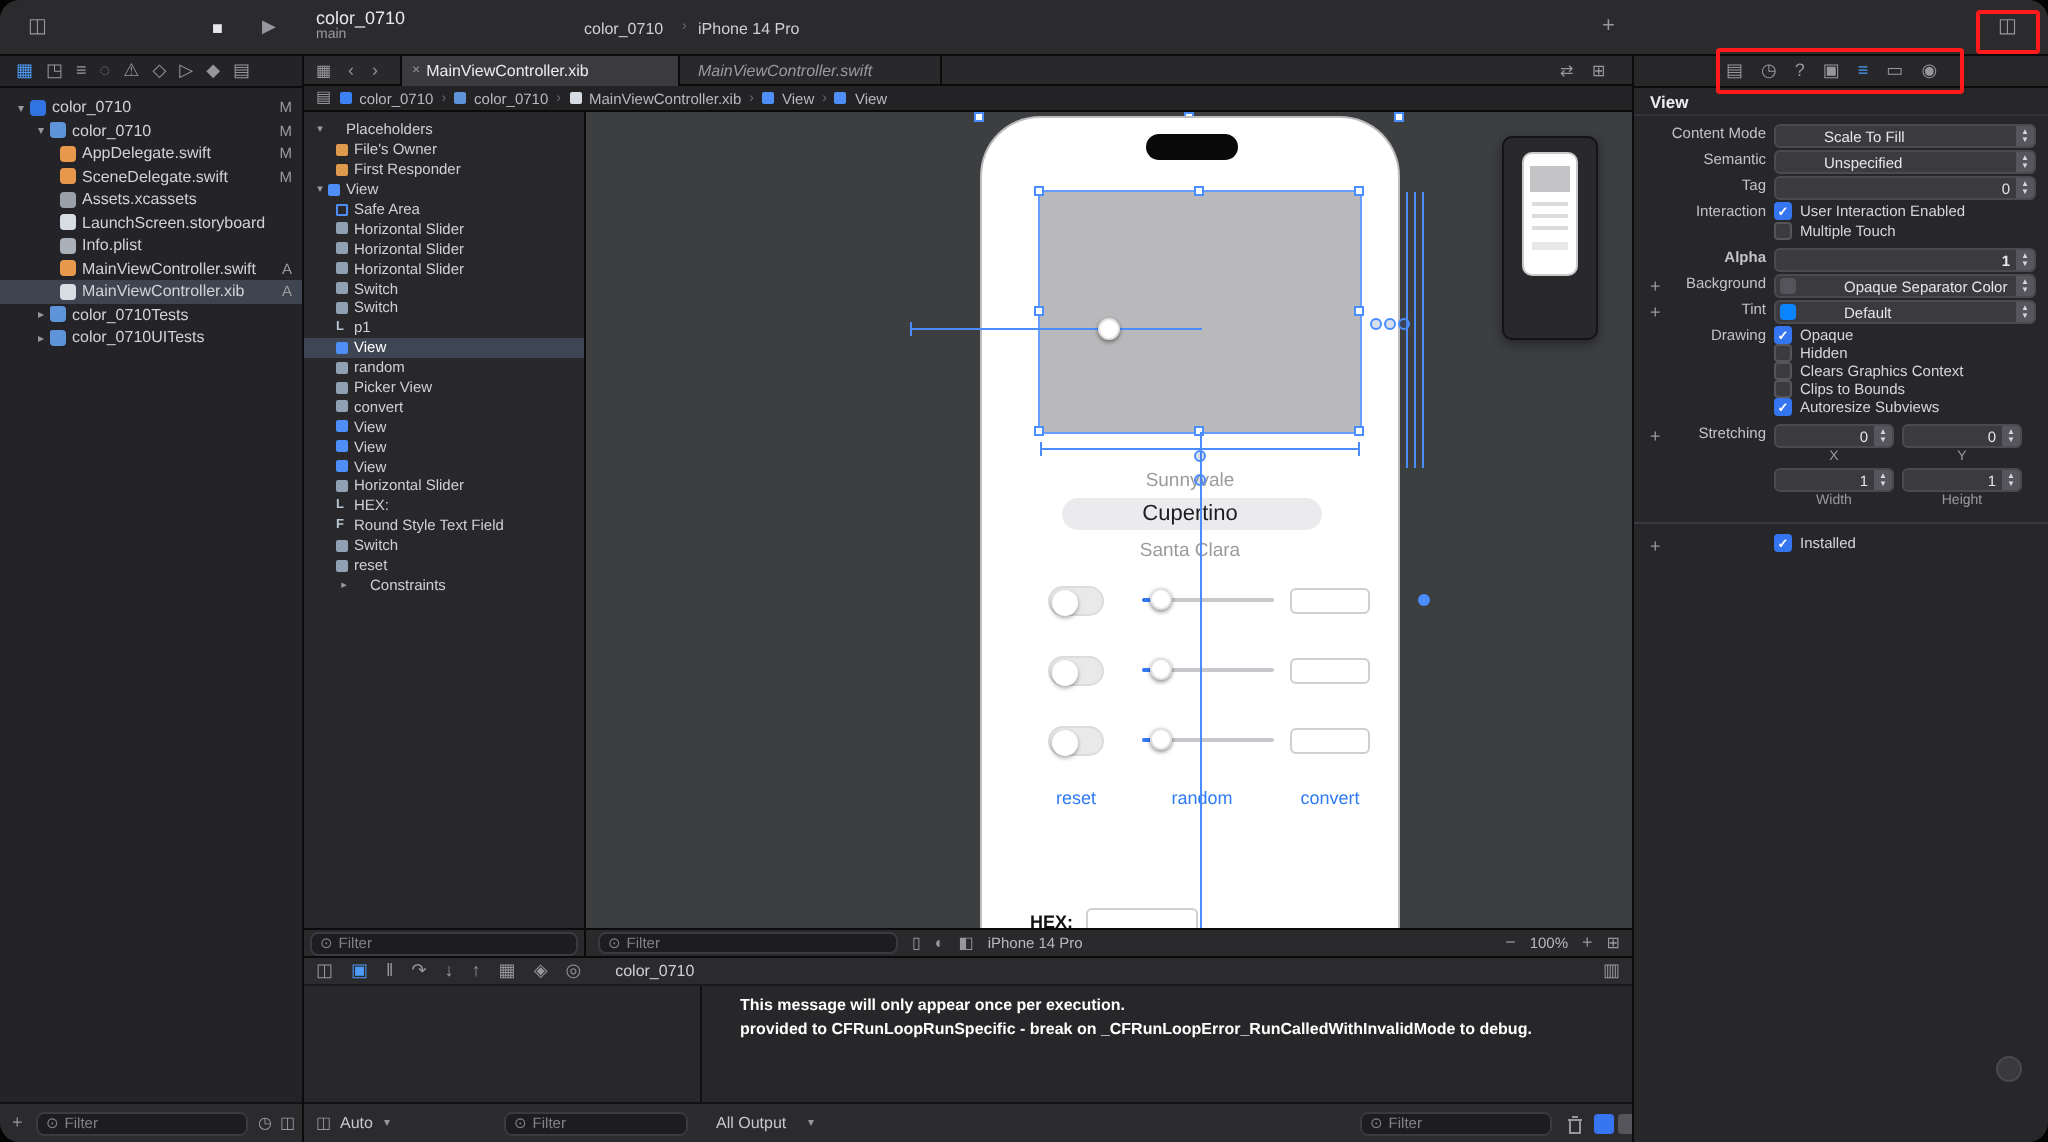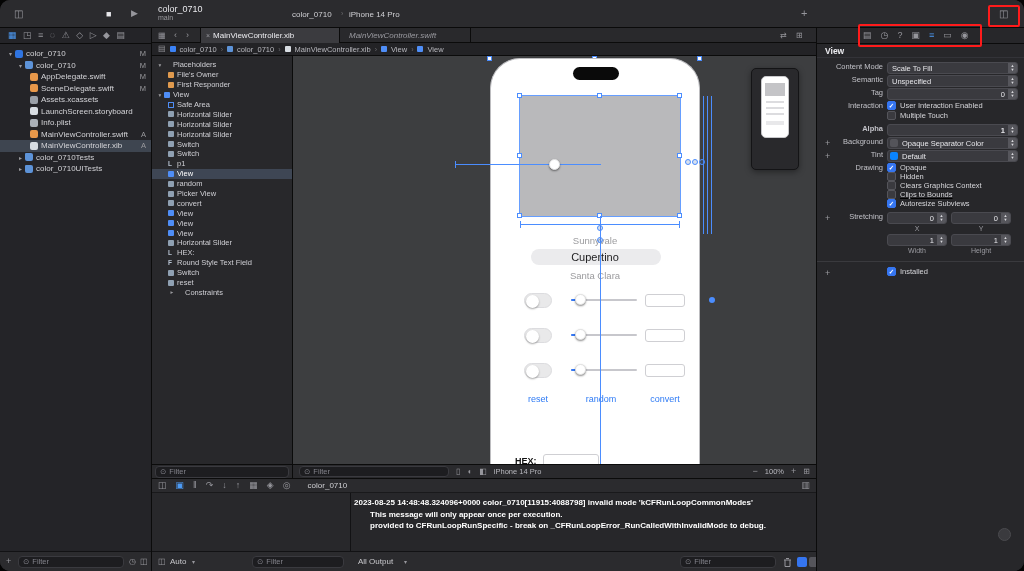--- a/index.html
+++ b/index.html
@@ -73,21 +73,21 @@
 .inspector{position:absolute;left:816px;top:28px;width:208px;bottom:0;background:#27272a;border-left:1px solid #0b0b0b;}
 .instabs{position:absolute;top:0;left:0;right:0;height:16px;border-bottom:1px solid #0b0b0b;display:flex;align-items:center;gap:9px;padding:0 0 0 46px;}
 .institle{position:absolute;top:16px;left:0;right:0;height:14px;border-bottom:1px solid #333338;display:flex;align-items:center;padding-left:8px;font-size:8.5px;font-weight:bold;color:#ececf0;}
 .irow{position:absolute;left:6px;right:6px;display:flex;align-items:flex-start;gap:4px;}
 .ilab{width:60px;text-align:right;color:#c2c2c8;font-size:7.5px;flex:none;white-space:nowrap;}
 .cb{width:9px;height:9px;border-radius:2px;background:#3a3a3f;border:1px solid #55555b;flex:none;display:inline-flex;align-items:center;justify-content:center;}
 .cb.on{background:#3575f0;border-color:#3575f0;}
 .cb.on::after{content:"✓";color:#fff;font-size:6.5px;font-weight:bold;}
 .cbl{font-size:7.5px;color:#d6d6da;white-space:nowrap;}
 .dd{height:12px;background:#3a3a3f;border:1px solid #4a4a50;border-radius:3px;display:flex;align-items:center;font-size:7.5px;color:#e6e6ea;flex:1;}
-.ddt{flex:1;padding-left:4px;white-space:nowrap;overflow:hidden;}
+.ddt{flex:1;padding-left:4px;white-space:nowrap;overflow:hidden;margin-left:20px;}
 .chev{width:9px;align-self:stretch;background:#56565c;border-radius:0 2px 2px 0;display:flex;flex-direction:column;align-items:center;justify-content:center;font-size:4px;color:#d8d8dc;line-height:4px;flex:none;}
 .chev::before{content:"▲";} .chev::after{content:"▼";}
 .numv{flex:1;text-align:right;padding-right:3px;}
 .swatch{width:8px;height:8px;border-radius:2px;margin-left:2px;flex:none;}
 .slab{width:60px;text-align:center;color:#9a9aa0;font-size:7px;}
 .plusb{position:absolute;color:#9a9a9e;font-size:9px;left:2px;}
 .redbox{position:absolute;border:2px solid #ff1b1b;border-radius:2px;z-index:60;}
 </style>
 </head>
 <body>
@@ -445,21 +445,20 @@
       <span class="ic">▦</span>
       <span class="ic">◈</span>
       <span class="ic">◎</span>
       <span style="font-size:8px;color:#d0d0d4;margin-left:8px;">color_0710</span>
       <span style="flex:1;"></span>
       <span class="ic">▥</span>
     </div>
     <div class="abs" style="left:0;top:15px;width:198px;bottom:20px;background:#28282b;"></div>
     <div class="dsplit"></div>
     <div class="console">
-      <div>2023-08-25 14:48:48.324096+0000 color_0710[11915:4088798] invalid mode 'kCFRunLoopCommonModes'</div>
       <div style="padding-left:16px;">This message will only appear once per execution.</div>
       <div style="padding-left:16px;">provided to CFRunLoopRunSpecific - break on _CFRunLoopError_RunCalledWithInvalidMode to debug.</div>
     </div>
     <div class="dbar">
       <span class="abs ic" style="left:6px;top:6px;font-size:8px;">◫</span>
       <span class="abs scopelbl" style="left:18px;top:5px;">Auto</span>
       <span class="abs ic" style="left:40px;top:7px;font-size:6px;">▾</span>
       <div class="abs filterpill" style="left:100px;top:3.5px;width:92px;">
         <span>⊙</span>
         <span>Filter</span>
@@ -556,21 +555,21 @@
     <div class="irow" style="top:144px;">
       <span class="ilab"></span>
       <span class="cb"></span>
       <span class="cbl">Hidden</span>
     </div>
     <div class="irow" style="top:153px;">
       <span class="ilab"></span>
       <span class="cb"></span>
       <span class="cbl">Clears Graphics Context</span>
     </div>
-    <div class="irow" style="top:162px;text-decoration:underline;">
+    <div class="irow" style="top:162px;">
       <span class="ilab"></span>
       <span class="cb"></span>
       <span class="cbl">Clips to Bounds</span>
     </div>
     <div class="irow" style="top:171px;">
       <span class="ilab"></span>
       <span class="cb on"></span>
       <span class="cbl">Autoresize Subviews</span>
     </div>
     <div class="irow" style="top:184px;">

